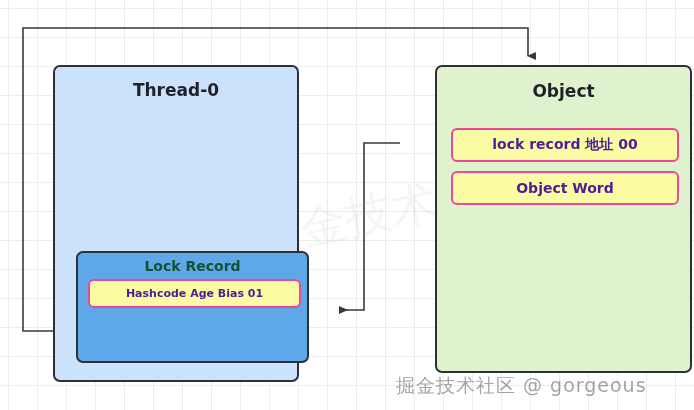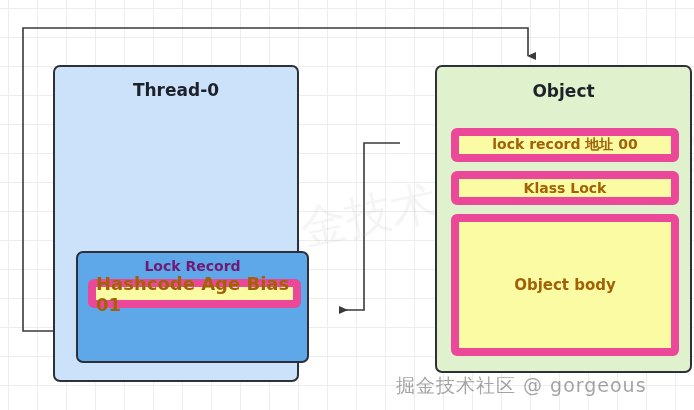--- a/index.html
+++ b/index.html
@@ -70,41 +70,41 @@
     box-sizing: border-box;
   }
   .lockrecord-title {
     position: absolute;
     left: 0;
     top: 5px;
     width: 100%;
     text-align: center;
     font-size: 14px;
     font-weight: bold;
-    color: #701a75;
+    color: #14532d;
   }
 
   
   .field {
     position: absolute;
     background: #fbfba4;
-    border: 8px solid #ec4899;
+    border: 2px solid #ec4899;
     border-radius: 6px;
     box-sizing: border-box;
     display: flex;
     align-items: center;
     justify-content: center;
     font-weight: bold;
-    color: #a16207;
+    color: #4c1d95;
   }
   .lr-field {
     left: 10px;
     width: 213px;
     height: 29px;
-    font-size: 18px;
+    font-size: 11px;
   }
   .lr-field.f1 { top: 26px; }
   .lr-field.f2 { top: 64px; }
 
   
   .object-box {
     position: absolute;
     left: 400px;
     top: 65px;
     width: 257px;
@@ -186,19 +186,18 @@
 
     <div class="lockrecord-box">
       <div class="lockrecord-title">Lock Record</div>
       <div class="field lr-field f1">Hashcode Age Bias 01</div>
     </div>
   </div>
 
   <div class="object-box">
     <div class="object-title">Object</div>
     <div class="field ob-field m1">lock record 地址 00</div>
-    <div class="field ob-field m2">Klass Lock</div>
-    <div class="field ob-field m3">Object body</div>
+    <div class="field ob-field m2">Object Word</div>
   </div>
 
   <div class="watermark">掘金技术社区 @ gorgeous</div>
 
 </div>
 
 </body></html>

